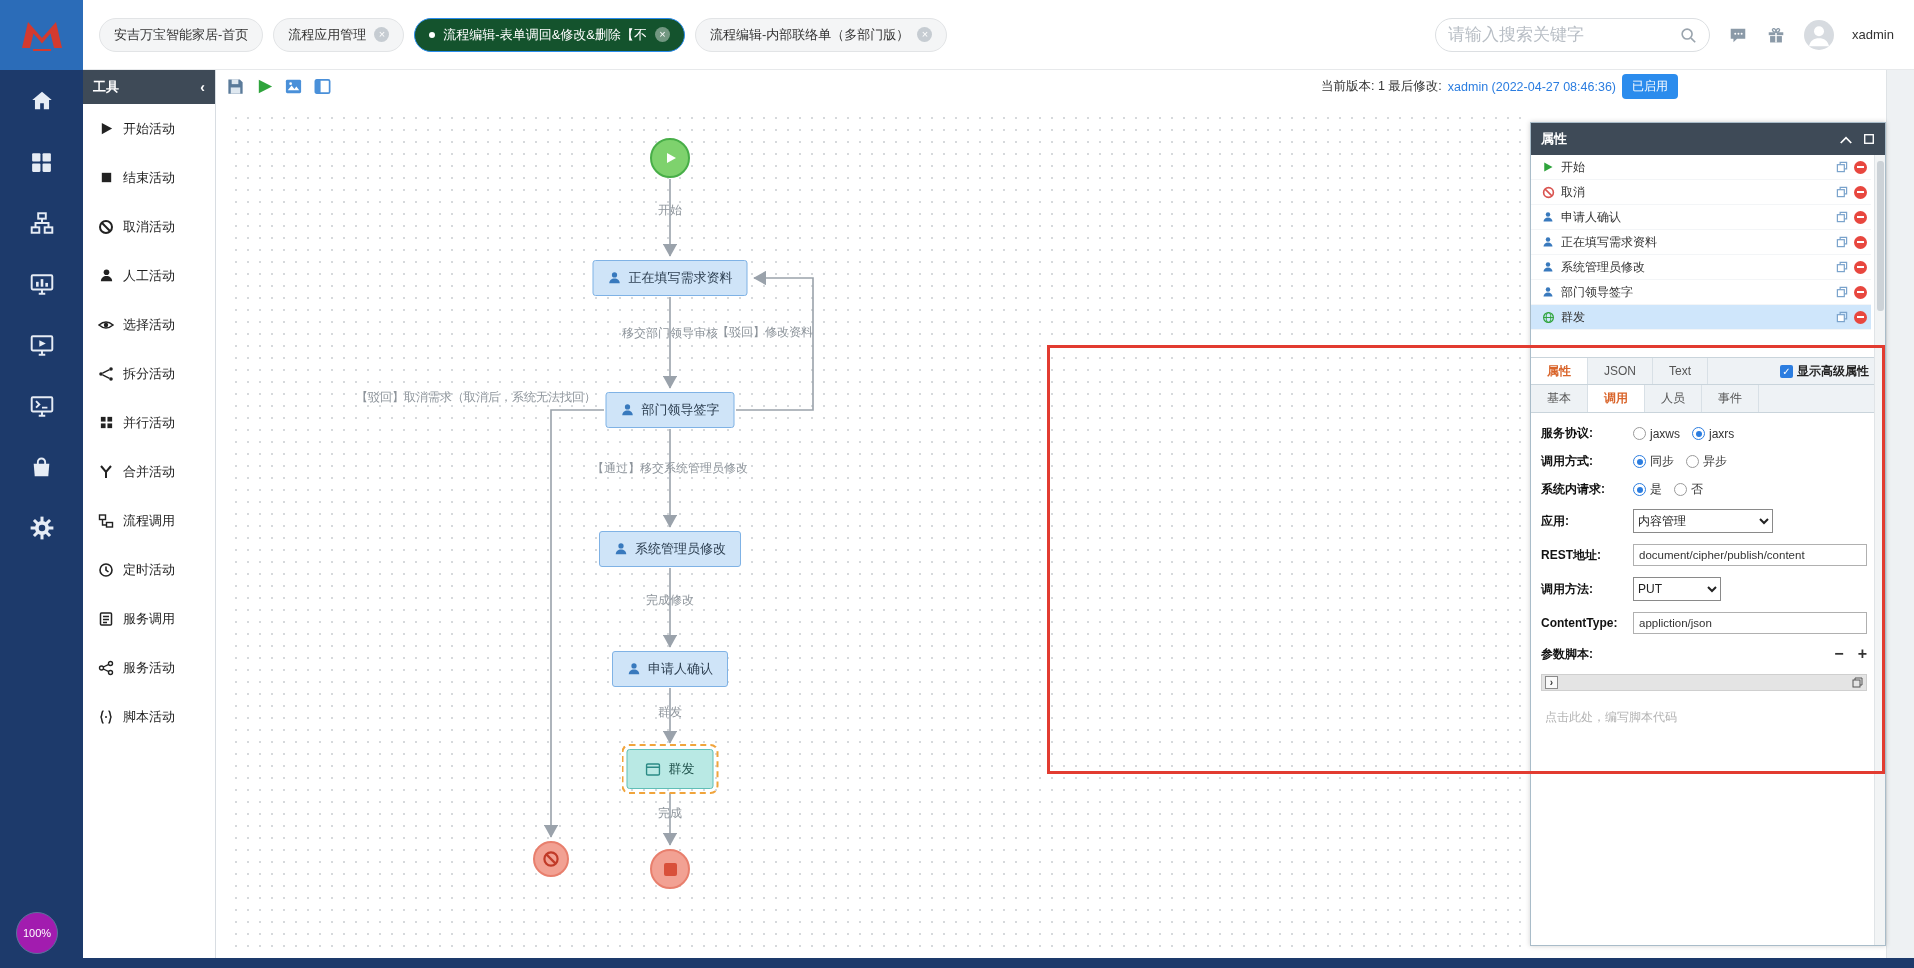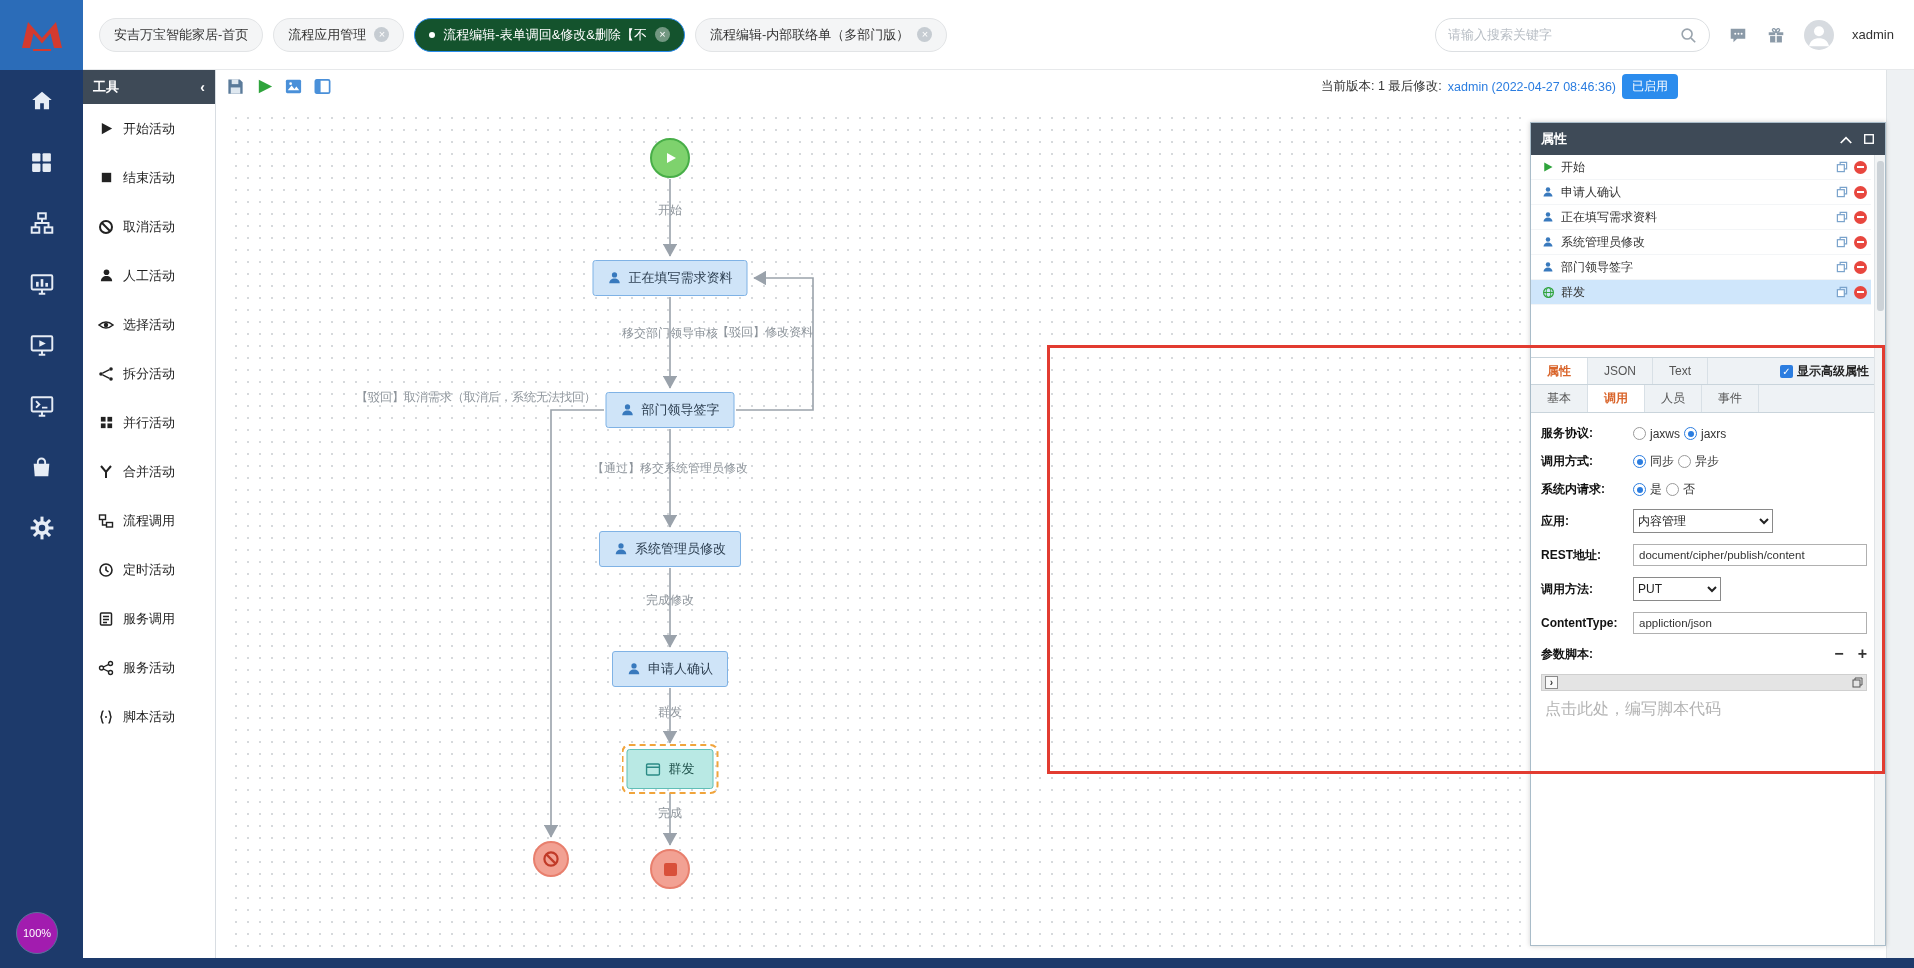--- a/index.html
+++ b/index.html
@@ -11,21 +11,21 @@
   .topbar{position:absolute;left:0;top:0;width:1914px;height:70px;background:#fff;border-bottom:1px solid #e7e9eb;z-index:20;display:flex;align-items:center}
   .logo{width:83px;height:70px;background:#2b6cb8;display:flex;align-items:center;justify-content:center;flex:none}
   .tabs{display:flex;gap:10px;margin-left:16px}
   .tab-pill{height:34px;border-radius:17px;background:#f4f5f6;border:1px solid #e2e4e6;color:#333;font-size:13px;display:flex;align-items:center;padding:0 14px;gap:8px;white-space:nowrap;cursor:pointer}
   .tab-pill .close{width:15px;height:15px;border-radius:50%;background:#c6ccd2;color:#fff;font-size:11px;line-height:15px;text-align:center;cursor:pointer}
   .tab-pill.active{background:#14532d;border-color:#2b8ced;color:#fff}
   .tab-pill.active .close{background:rgba(255,255,255,.4)}
   .tab-dot{width:6px;height:6px;border-radius:50%;background:#fff}
   .top-right{margin-left:auto;display:flex;align-items:center;gap:18px;padding-right:20px}
   .search{width:275px;height:34px;border:1px solid #dcdfe2;border-radius:17px;display:flex;align-items:center;padding:0 12px;gap:6px}
-  .search input{border:none;outline:none;flex:1;font-size:13px;color:#4d7c0f;background:transparent}
+  .search input{border:none;outline:none;flex:1;font-size:17px;color:#4d7c0f;background:transparent}
   .search input::placeholder{color:#b8bec5}
   .avatar{width:30px;height:30px;border-radius:50%;background:#d7dbe0;overflow:hidden;display:flex;align-items:flex-end;justify-content:center}
   .uname{font-size:13px;color:#333}
 
   
   .rail{position:absolute;left:0;top:70px;width:83px;height:898px;background:#1d3a6b;z-index:15;display:flex;flex-direction:column;align-items:center;padding-top:16px;gap:31px}
   .ric{width:30px;height:30px;display:flex;align-items:center;justify-content:center;cursor:pointer}
   .zoom-badge{position:absolute;left:16px;top:912px;width:42px;height:42px;border-radius:50%;background:#a21caf;border:1px solid #5a719c;color:#fff;font-size:11px;display:flex;align-items:center;justify-content:center;z-index:17}
   .footer{position:absolute;left:0;top:958px;width:1914px;height:10px;background:#1d3a6b;z-index:16}
 
@@ -69,32 +69,32 @@
   .arow .sp{flex:1}
   .arow.selected{background:#cfe6fb}
   .minus{width:13px;height:13px;border-radius:50%;background:#e8473f;position:relative;flex:none;cursor:pointer}
   .minus::after{content:"";position:absolute;left:3px;top:5.5px;width:7px;height:2px;background:#fff}
   .copyic{flex:none;cursor:pointer}
   .chk{width:13px;height:13px;background:#2b7de0;border-radius:2px;color:#fff;font-size:10px;line-height:13px;text-align:center;cursor:pointer}
   .chklabel{font-size:12px;font-weight:bold;color:#222}
   .pform{padding:12px 18px 0 10px;flex:1;position:relative}
   .frow{display:flex;align-items:center;margin-bottom:11px}
   .flabel{width:92px;font-size:12px;font-weight:bold;color:#111;flex:none}
-  .rgrp{display:flex;align-items:center;gap:4px;font-size:12px;color:#333}
+  .rgrp{display:flex;align-items:center;gap:12px;font-size:12px;color:#333}
   .ropt{display:flex;align-items:center;gap:4px;cursor:pointer}
   .radio{width:13px;height:13px;border:1px solid #9a9a9a;border-radius:50%;position:relative;background:#fff}
   .radio.sel{border-color:#2b7de0}
   .radio.sel::after{content:"";position:absolute;left:2.5px;top:2.5px;width:6px;height:6px;border-radius:50%;background:#2b7de0}
   .pform select{height:24px;font-size:12px;border:1px solid #8a8a8a;background:#fff;color:#222}
   .pform input[type=text]{width:236px;height:22px;border:1px solid #b0b0b0;font-size:11.5px;padding:1px 5px;color:#333}
   .pm{margin-left:auto;display:flex;gap:14px;font-size:16px;color:#333;font-weight:bold}
   .pm span{cursor:pointer}
   .scriptbar{height:17px;background:#e4e4e4;border:1px solid #cfcfcf;display:flex;align-items:center;justify-content:space-between;padding:0 3px;margin-top:2px}
   .sbtn{width:13px;height:13px;background:#fafafa;border:1px solid #8a8a8a;font-size:10px;font-weight:bold;line-height:11px;text-align:center;color:#333;cursor:pointer}
-  .sph{margin-top:8px;font-size:16px;color:#b3b3b3;padding-left:4px;cursor:text}
+  .sph{margin-top:18px;font-size:12px;color:#b3b3b3;padding-left:4px;cursor:text}
   .pscroll{position:absolute;right:0;top:32px;bottom:0;width:11px;background:#f2f4f5;border-left:1px solid #e0e4e7}
   .pscroll .thumb{position:absolute;left:2px;top:6px;width:7px;height:150px;background:#ccd2d7;border-radius:3px;cursor:grab}
 
   .right-strip{position:absolute;left:1886px;top:70px;width:28px;height:888px;background:#eef1f3;border-left:1px solid #dfe3e6;z-index:4}
   .annotation{position:absolute;left:1047px;top:345px;width:838px;height:429px;border:3px solid #e23b30;z-index:60;pointer-events:none}
 </style>
 </head>
 <body>
 
 <div class="topbar">
@@ -515,20 +515,37 @@
       <span class="copyic">
           <svg width="12" height="12" viewBox="0 0 13 13">
             <rect x="1.5" y="4" width="7.5" height="7.5" fill="#fff" stroke="#7aa3cc" stroke-width="1.3"></rect>
             <path d="M4.5 4V1.5h7v7H9" fill="none" stroke="#7aa3cc" stroke-width="1.3"></path>
           </svg>
         </span>
       <span class="minus"></span>
     </div>
     <div class="arow">
       <span class="aic">
+          <svg width="13" height="13" viewBox="0 0 16 16">
+            <circle cx="8" cy="8" r="6" fill="none" stroke="#d9534f" stroke-width="2"></circle>
+            <path d="M3.8 3.8l8.4 8.4" stroke="#d9534f" stroke-width="2"></path>
+          </svg>
+        </span>
+      <span>取消</span>
+        <span class="sp"></span>
+      <span class="copyic">
+          <svg width="12" height="12" viewBox="0 0 13 13">
+            <rect x="1.5" y="4" width="7.5" height="7.5" fill="#fff" stroke="#7aa3cc" stroke-width="1.3"></rect>
+            <path d="M4.5 4V1.5h7v7H9" fill="none" stroke="#7aa3cc" stroke-width="1.3"></path>
+          </svg>
+        </span>
+      <span class="minus"></span>
+    </div>
+    <div class="arow">
+      <span class="aic">
           <svg width="12" height="12" viewBox="0 0 16 16">
             <circle cx="8" cy="4.5" r="3" fill="#3879bd"></circle>
             <path d="M2 14c0-3.3 2.7-5.5 6-5.5s6 2.2 6 5.5z" fill="#3879bd"></path>
           </svg>
         </span>
       <span>申请人确认</span>
         <span class="sp"></span>
       <span class="copyic">
           <svg width="12" height="12" viewBox="0 0 13 13">
             <rect x="1.5" y="4" width="7.5" height="7.5" fill="#fff" stroke="#7aa3cc" stroke-width="1.3"></rect>

